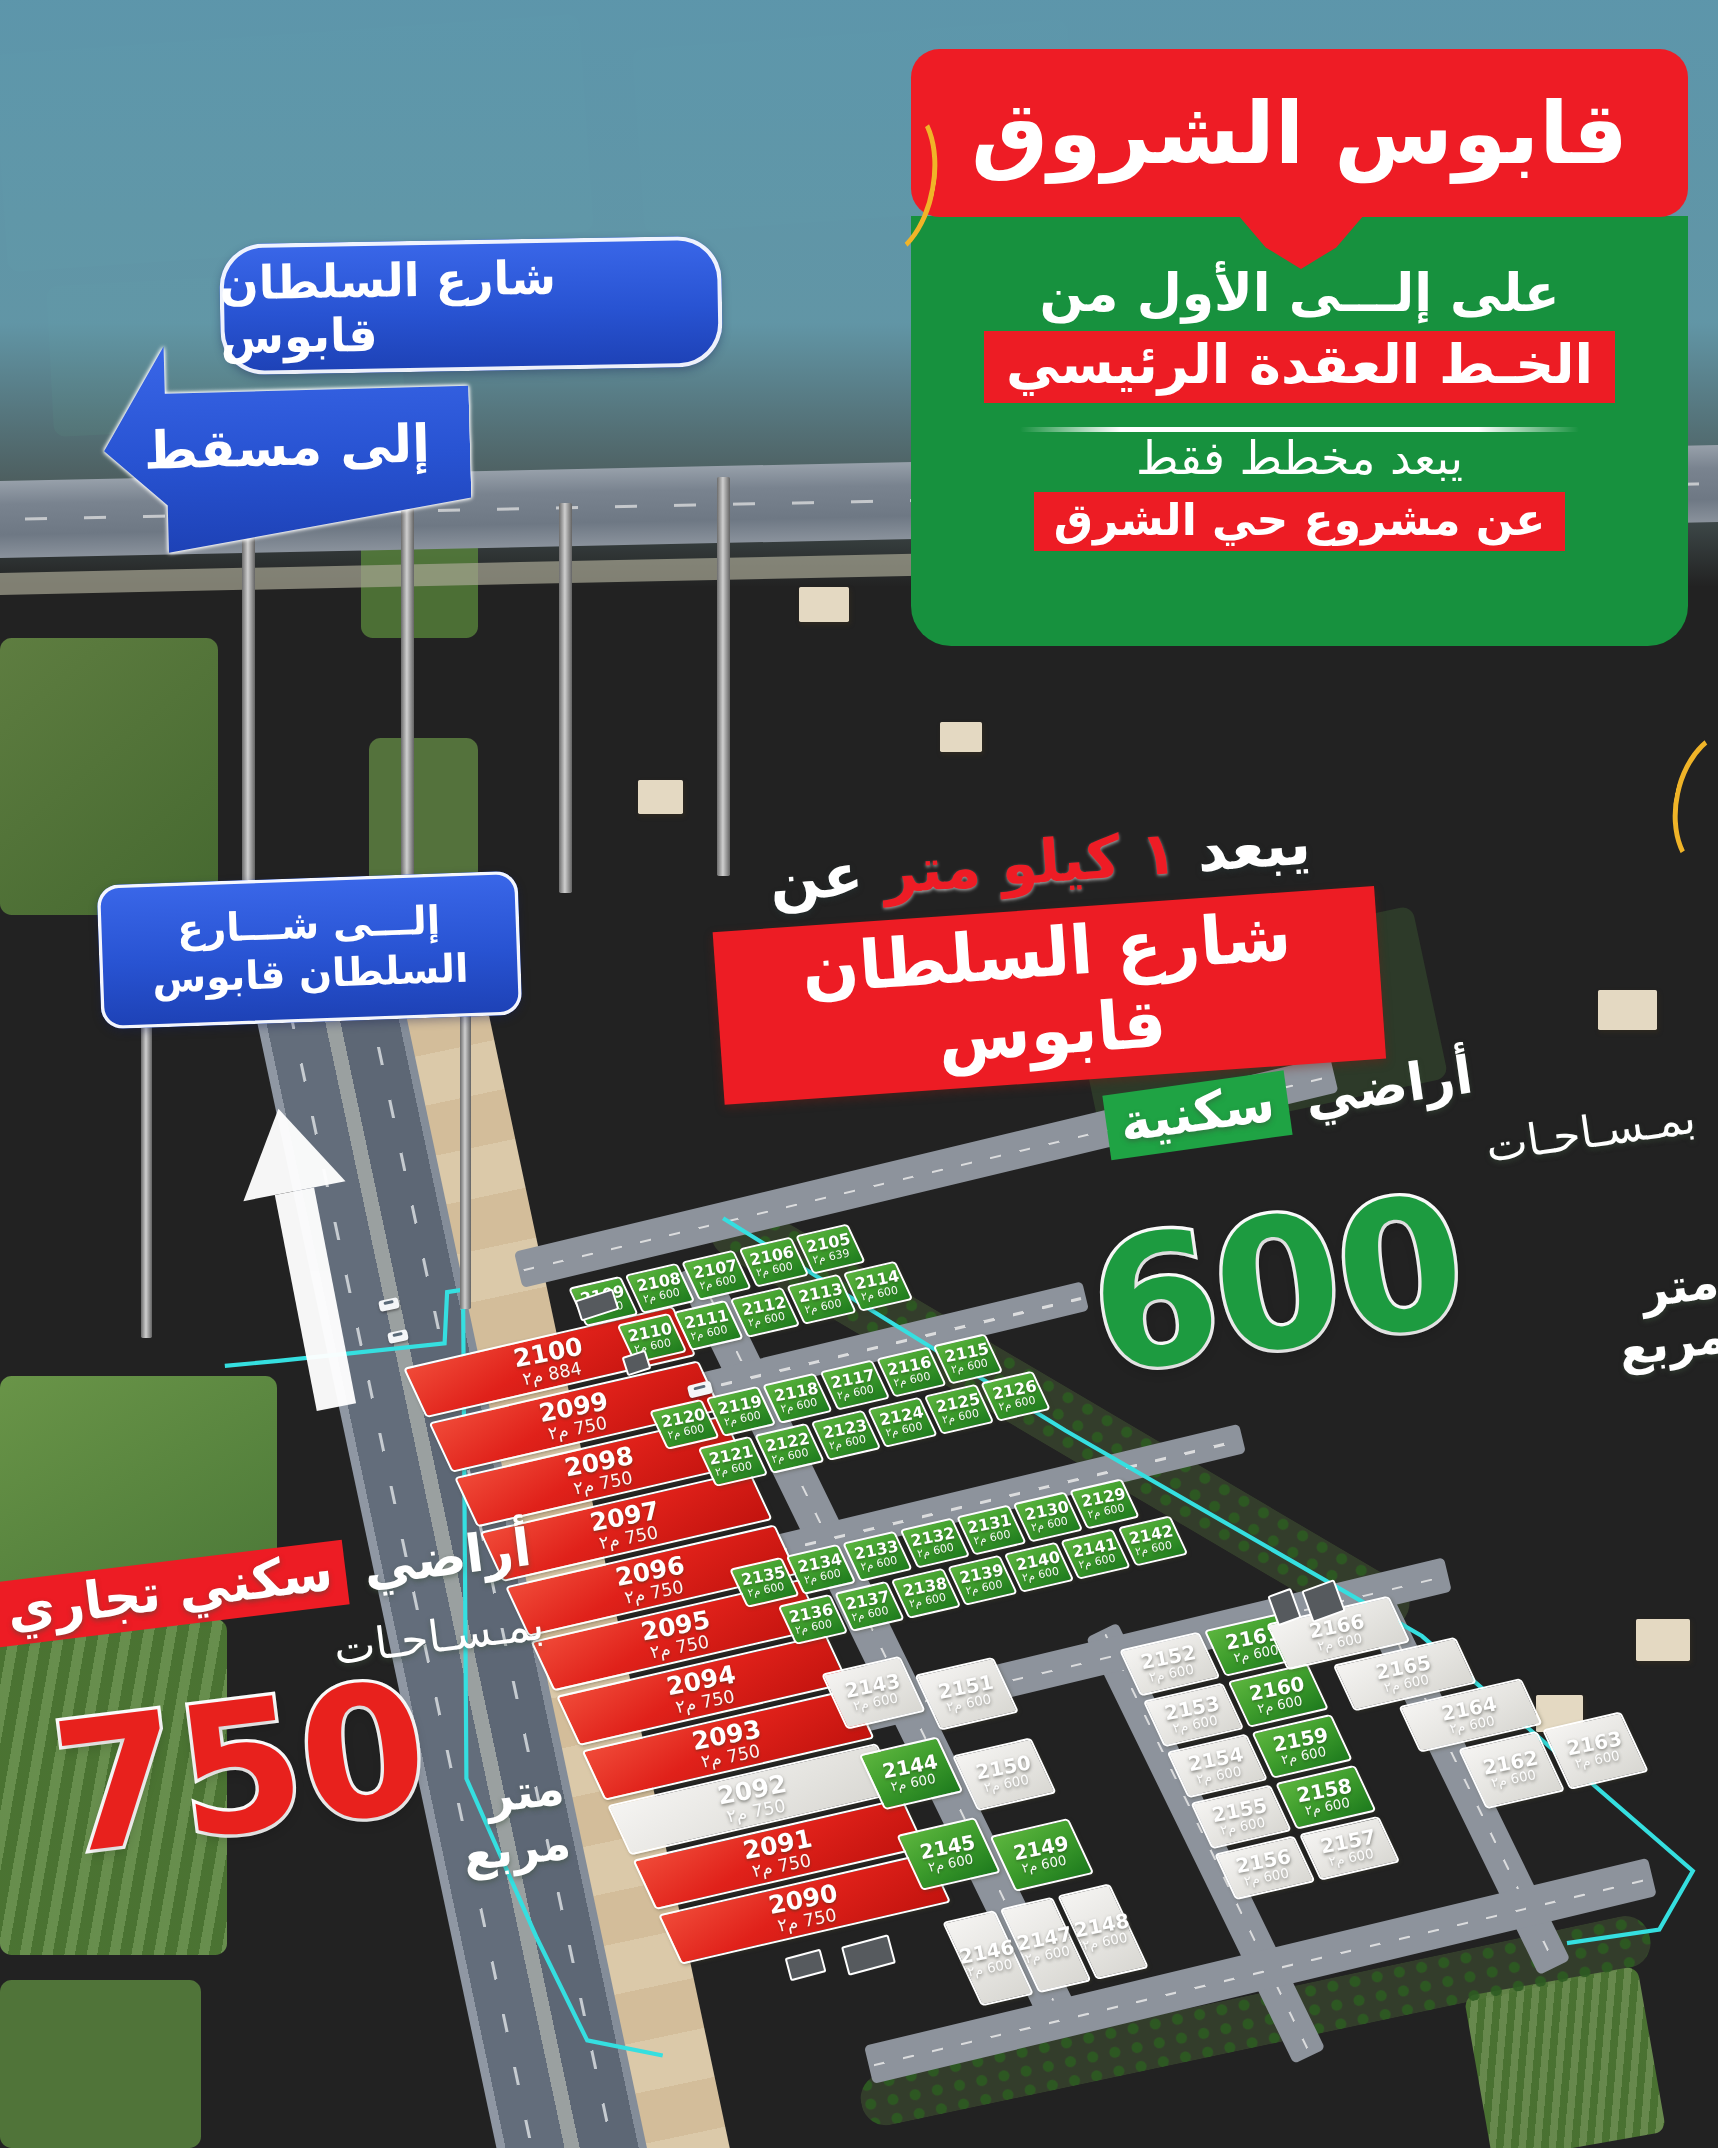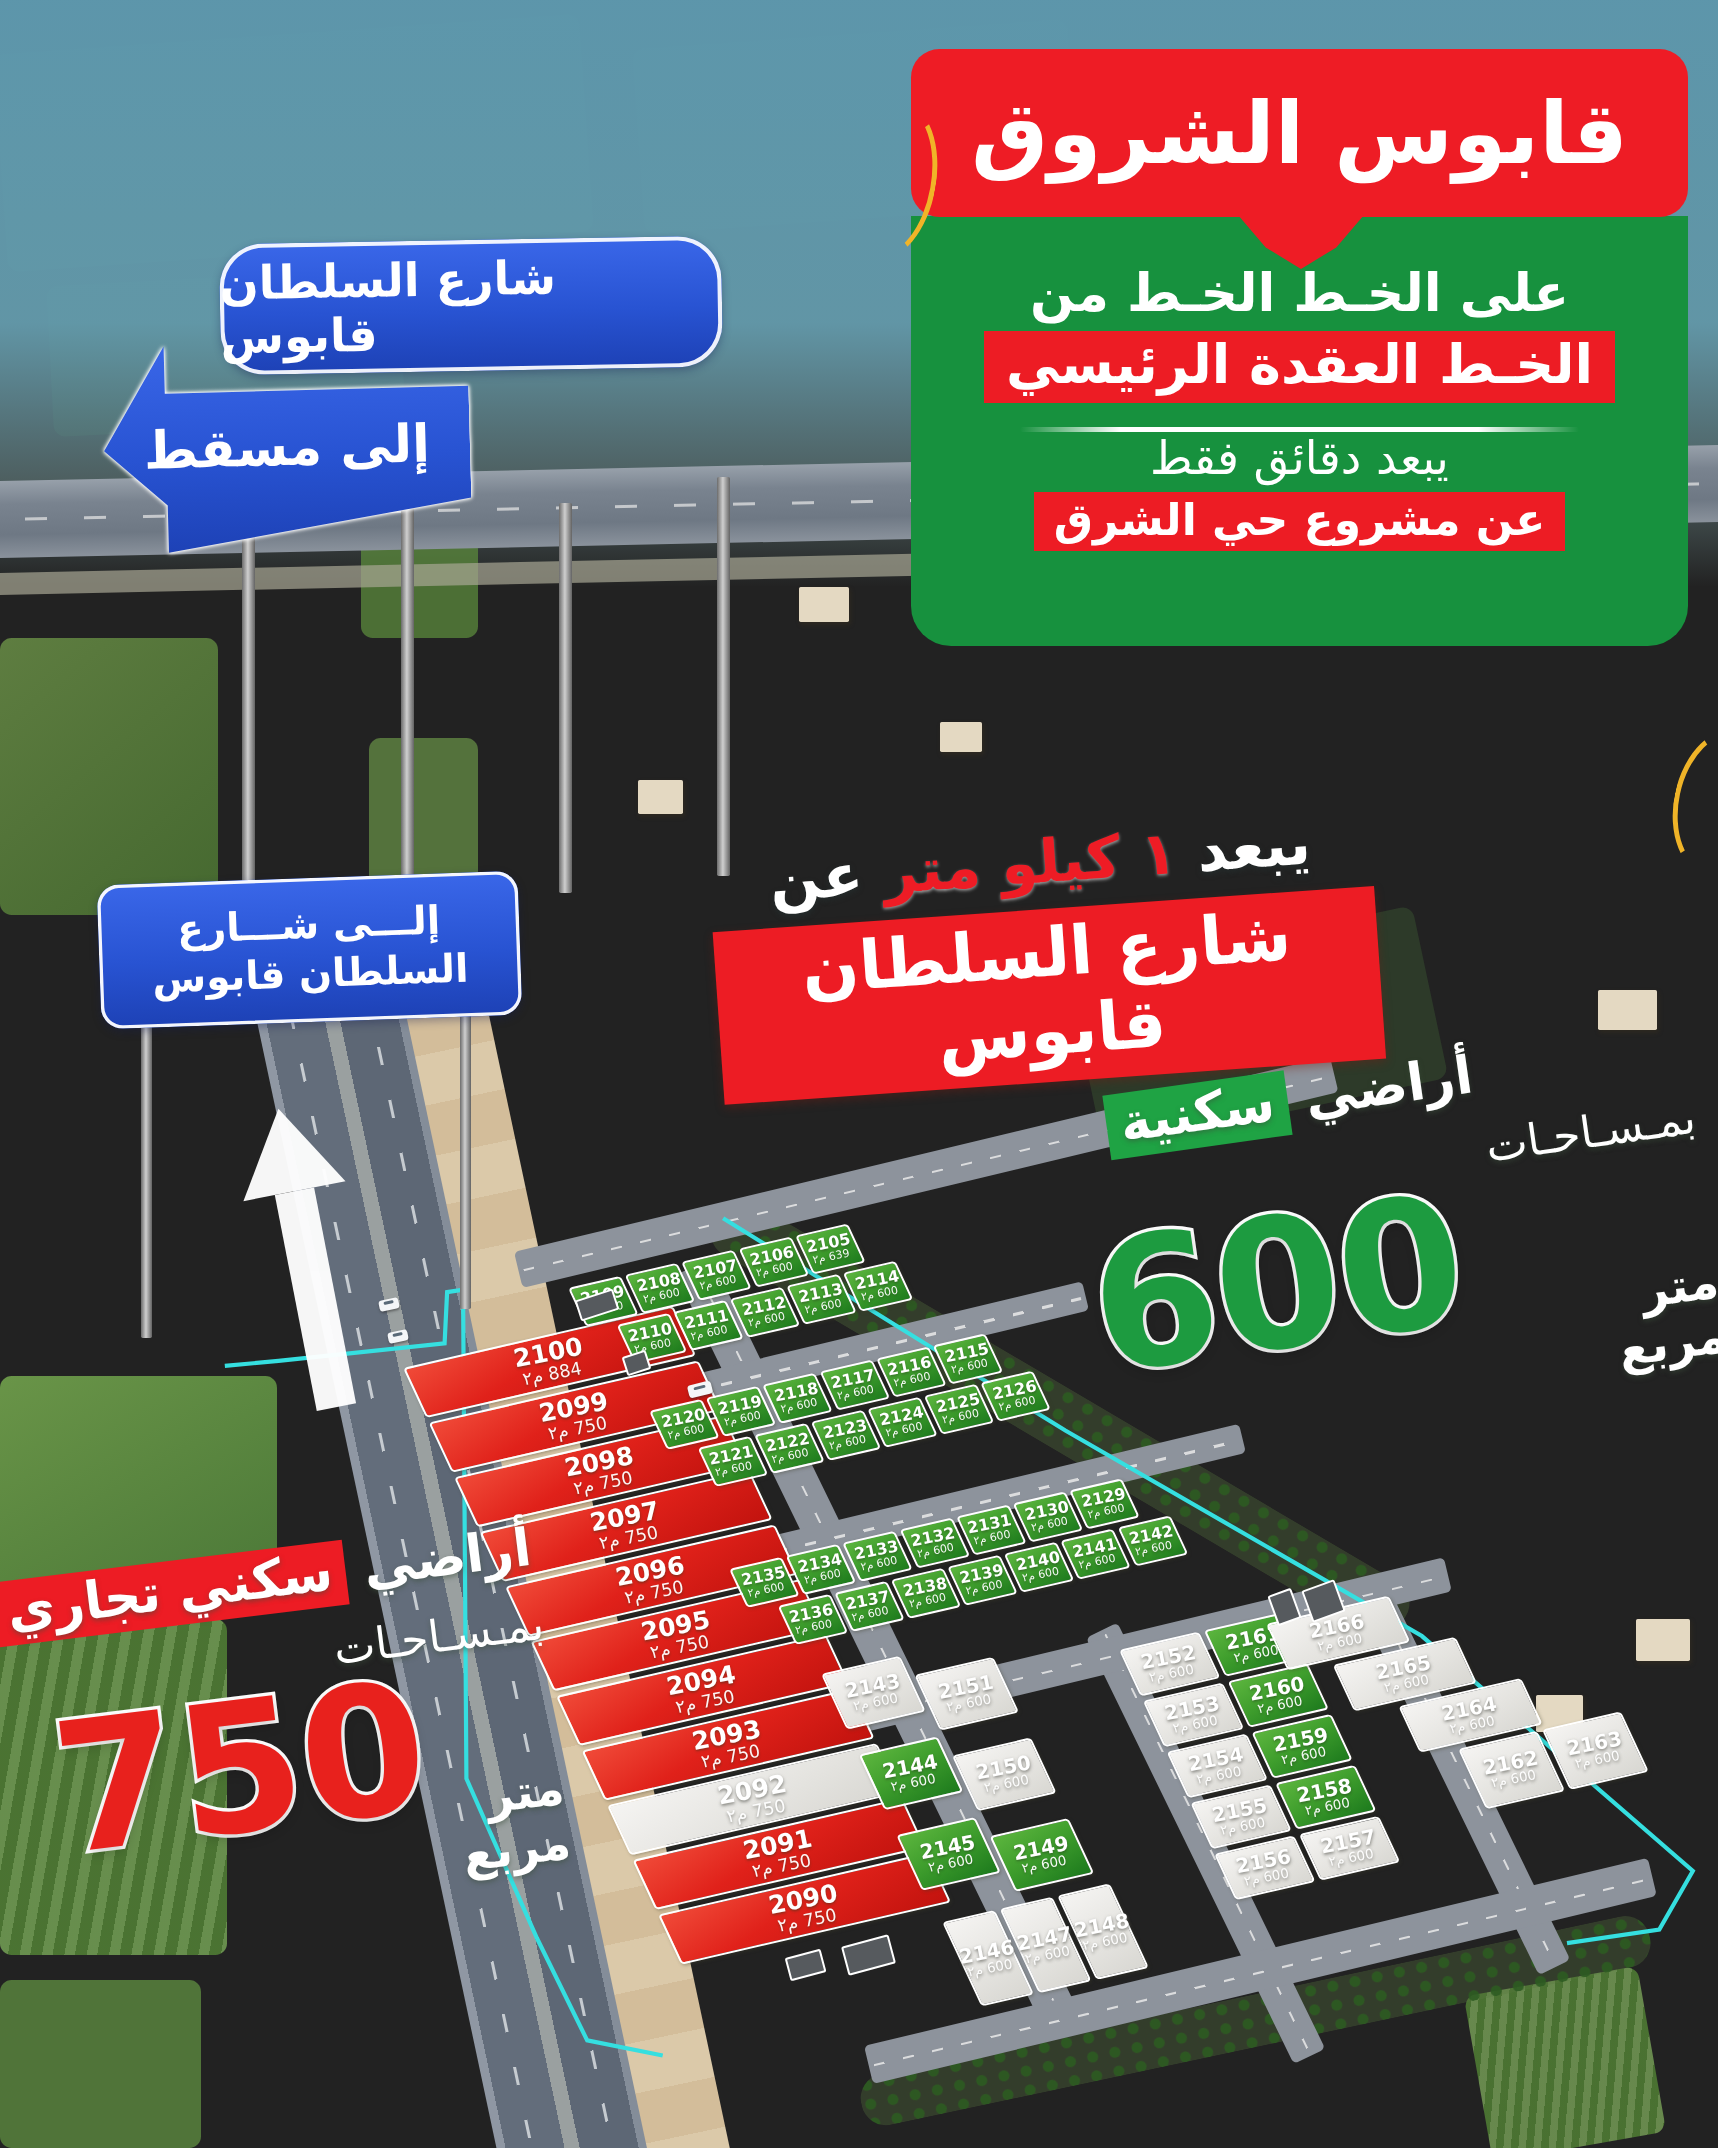--- a/index.html
+++ b/index.html
@@ -783,24 +783,24 @@
   <div class="pole pole-s2"></div>
   <div class="bluesign sign-tostreet">
     <span>إلـــى شـــارع</span>
     <span>السلطان قابوس</span>
   </div>
 
   <div class="banner">
     <span>قابوس الشروق</span>
   </div>
   <div class="greenbox">
-    <div class="g1">على الخـط الخـط من</div>
+    <div class="g1">على إلـــى الأول من</div>
     <div class="g2wrap"><span class="g2">الخـط العقدة الرئيسي</span></div>
     <div class="gdivider"></div>
-    <div class="g3">يبعد دقائق فقط</div>
+    <div class="g3">يبعد مخطط فقط</div>
     <div class="g4wrap"><span class="g4">عن مشروع حي الشرق</span></div>
   </div>
   <div class="arc arc1"></div>
   <div class="arc arc2"></div>
 
   <div class="distnote">
     <div class="dn1">
       <span>يبعد</span>
       <span class="hl">١ كيلو متر</span>
       <span>عن</span>

